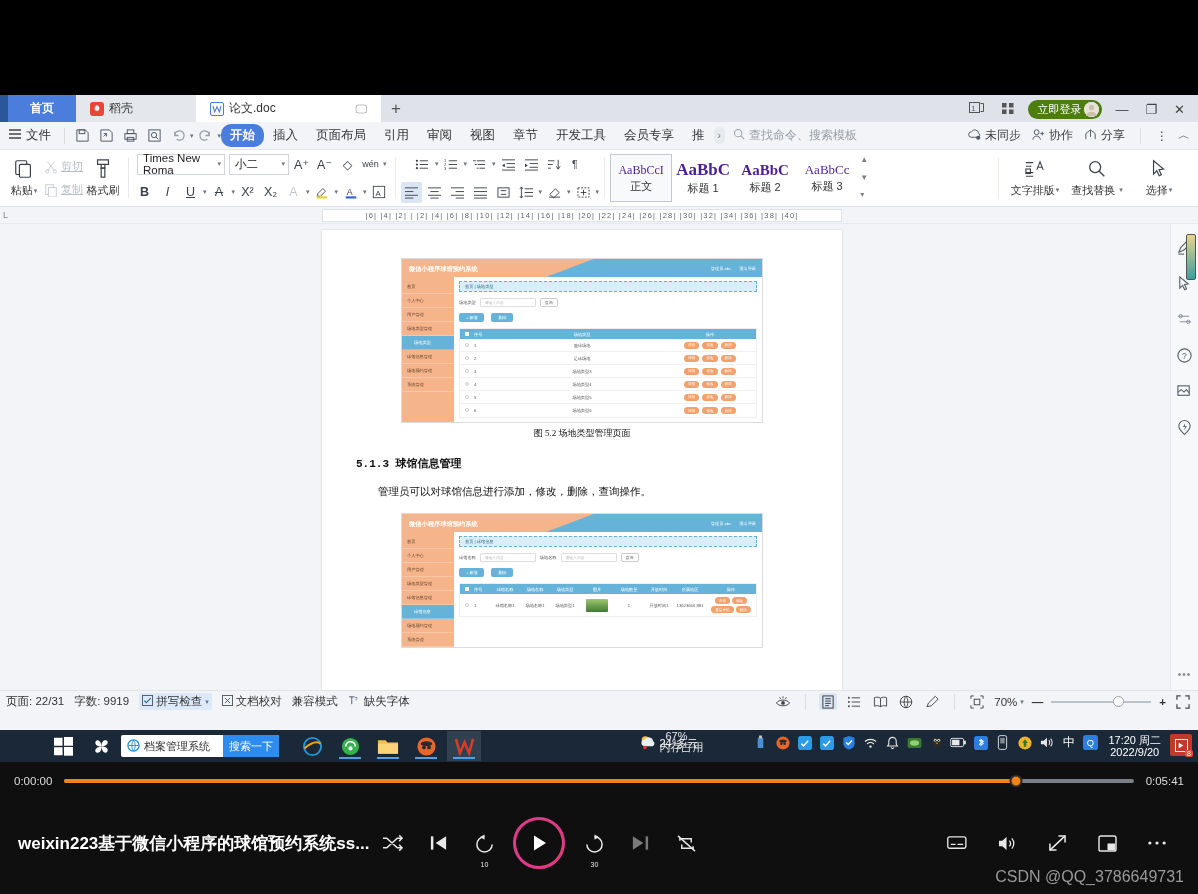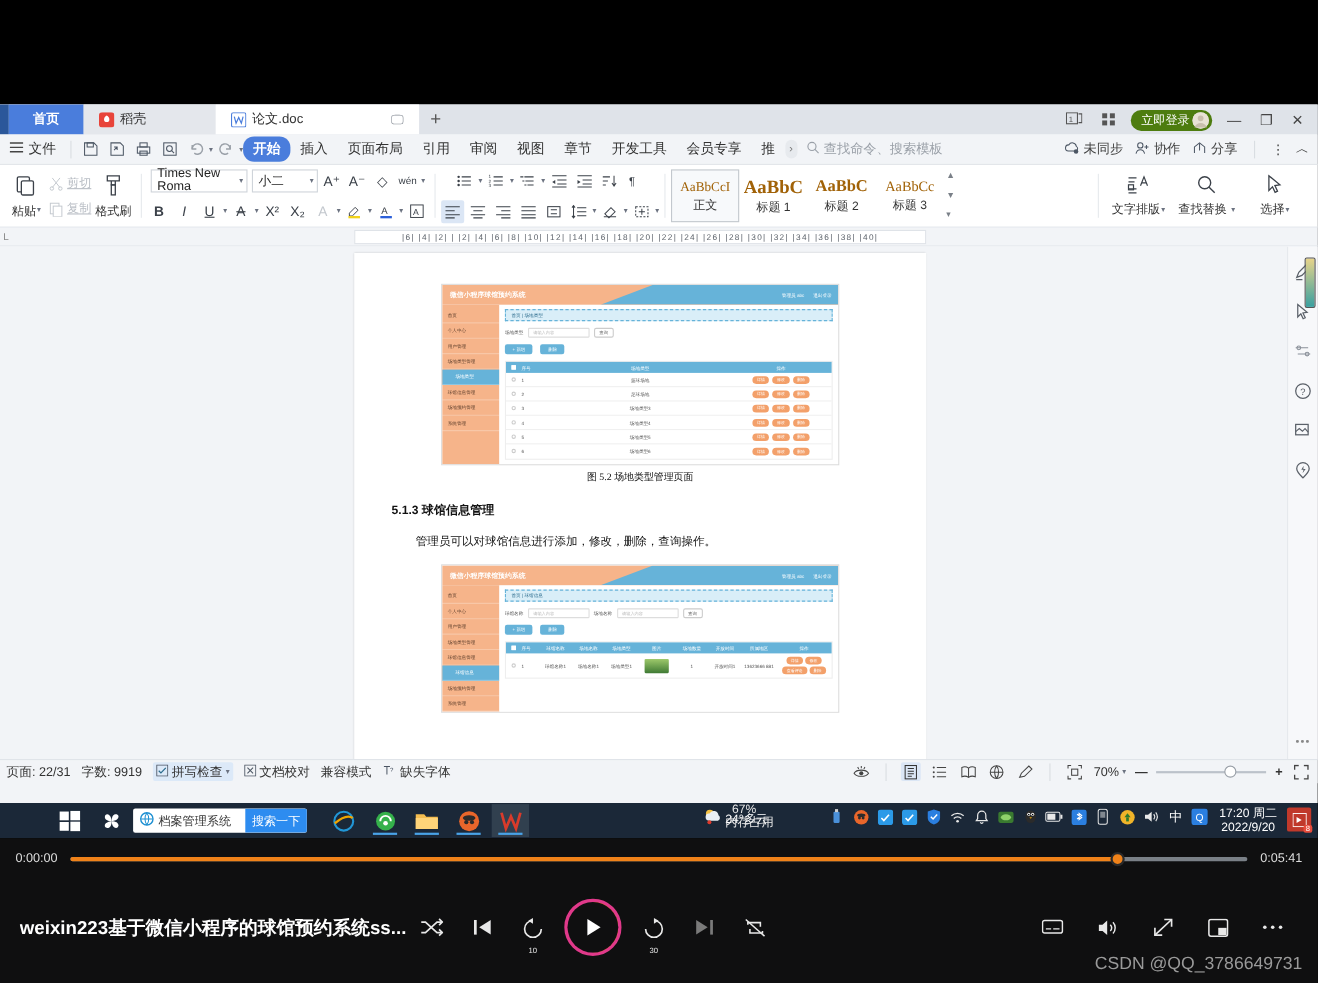--- a/index.html
+++ b/index.html
@@ -61,21 +61,21 @@
   .fmtbtn { width:21px; height:21px; display:flex; align-items:center; justify-content:center;
             font-size:12.5px; color:#3b4149; }
   .fmtbtn.dim { color:#c3c8ce; }
   .caretsm { font-size:7px; color:#6b7280; }
 
   
   #styles { display:flex; align-items:stretch; height:48px; }
   .stylecell { width:62px; display:flex; flex-direction:column; align-items:center;
                justify-content:center; gap:1px; }
   .stylecell.sel { border:1px solid #c3c8ce; background:#f7f9fb;}
-  .stylecell .prev { font-family:"Liberation Serif","DejaVu Serif",serif; color:#a16207; white-space:nowrap;
+  .stylecell .prev { font-family:"Liberation Serif","DejaVu Serif",serif; color:#4c1d95; white-space:nowrap;
                      overflow:hidden; }
   .stylecell .nm { font-size:11px; color:#333; }
   #stylescroll { display:flex; flex-direction:column; justify-content:space-between; height:46px;
                  padding:1px 2px; font-size:8px; color:#7a8088; }
 
   
   #ribbon-right { display:flex; align-items:center; margin-left:auto; padding-right:8px; }
   .rtool { display:flex; flex-direction:column; align-items:center; justify-content:center;
            width:62px; height:52px; gap:2px; font-size:11px; color:#333;}
 
@@ -88,21 +88,21 @@
 
   
   #docarea { position:relative; height:466px; background:#f2f4f7; overflow:hidden; }
   #page { position:absolute; left:322px; top:6px; width:520px; height:470px; background:#fff;
           box-shadow:0 0 2px rgba(0,0,0,.18); }
   .pg-inner { padding:28px 34px 0 34px; }
   .figwrap { width:100%; }
   .capt { text-align:center; font-size:9px; color:#111; margin-top:4px;
           font-family:"Liberation Serif","DejaVu Serif",serif; }
   .h3 { font-size:11px; font-weight:bold; color:#111; margin:16px 0 0 0;
-        font-family:Liberation Sans, sans-serif; }
+        font-family:Liberation Mono, monospace; }
   .para { font-size:10.5px; color:#111; margin:14px 0 0 22px;
           font-family:"Liberation Serif","DejaVu Serif",serif; }
 
   
   .shot { width:362px; margin:0 auto; border:1px solid #dcdcdc; background:#fff; overflow:hidden;
           position:relative; }
   .shot-head { height:18px; background:#f6b48a; position:relative; display:flex; align-items:center; }
   .shot-head .diag { position:absolute; right:0; top:0; width:60%; height:100%; background:#66b3d9;
         clip-path:polygon(22% 0,100% 0,100% 100%,0 100%); }
   .shot-head .ttl { font-size:5px; color:#fff; font-weight:bold; margin-left:7px; z-index:2;

